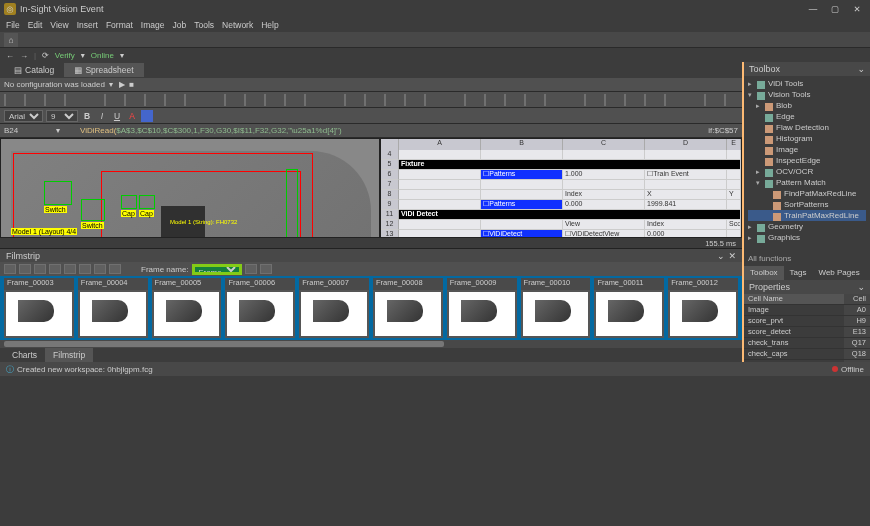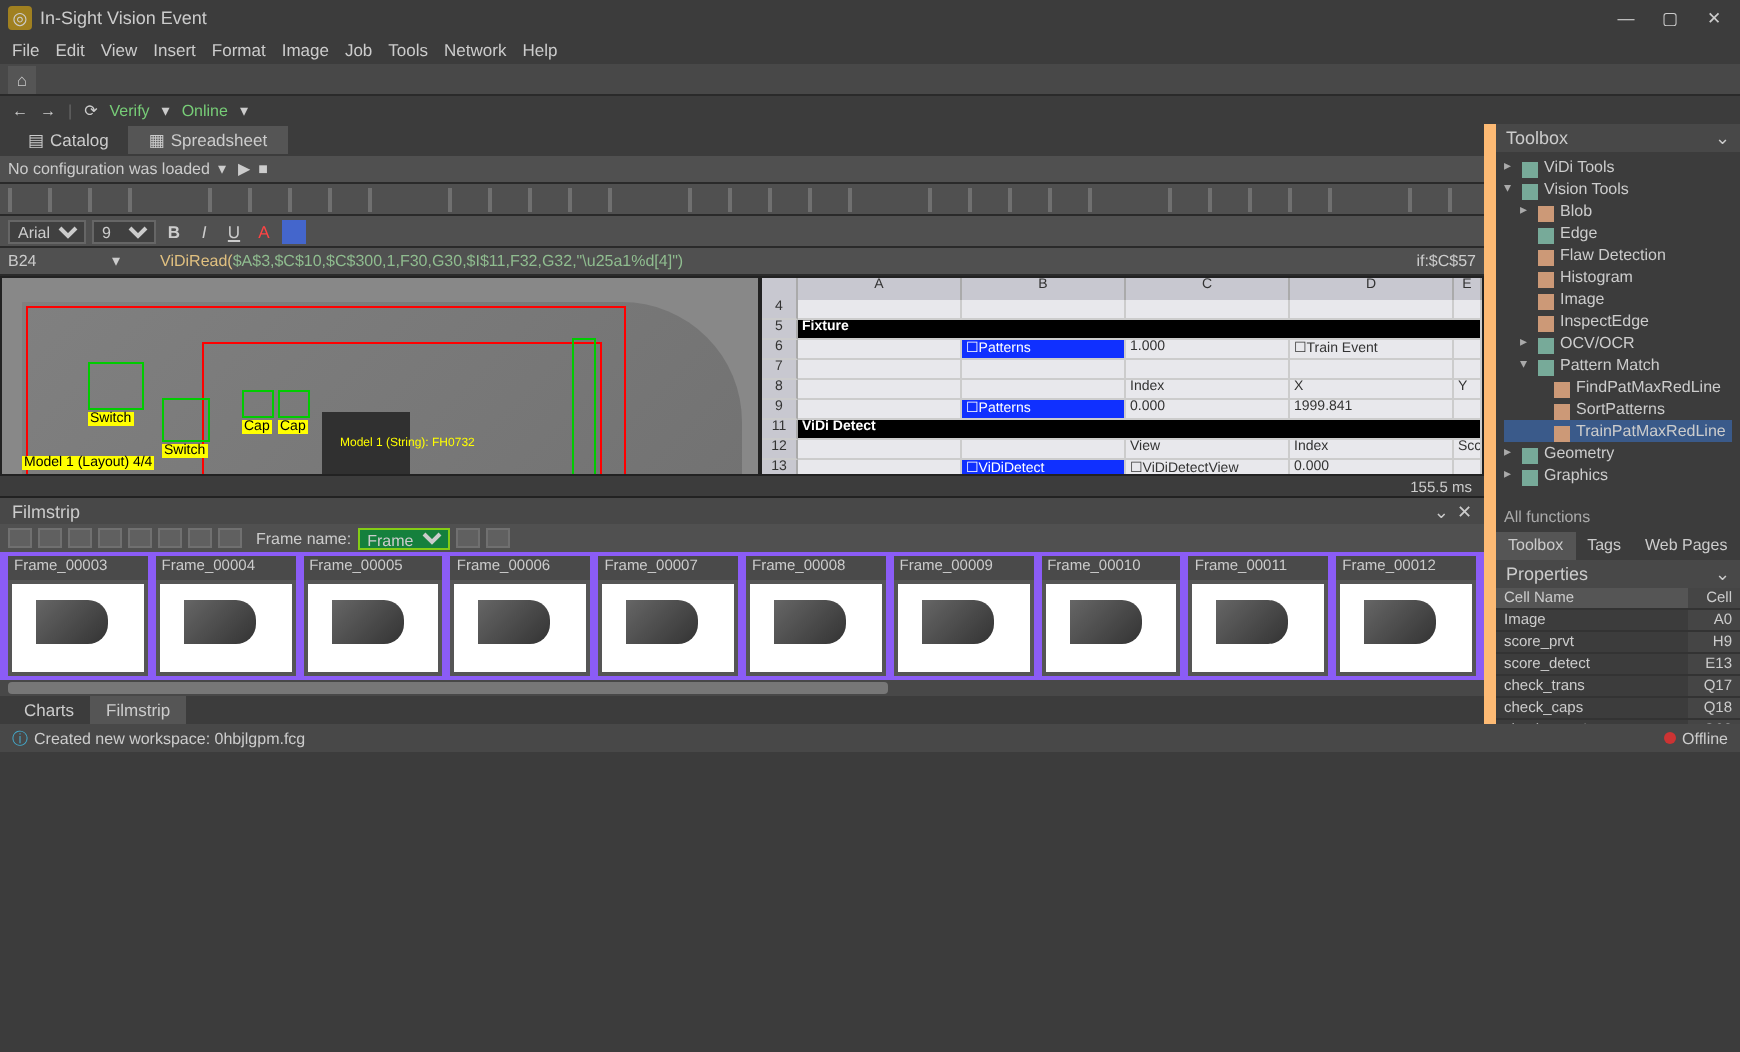--- a/index.html
+++ b/index.html
@@ -51,36 +51,36 @@
 .sheet .row{display:flex;height:10px;font-size:7px;}
 .sheet .row .rn{width:18px;background:#c8c8d0;text-align:center;color:#333;border-right:1px solid #aaa;border-bottom:1px solid #ccc;}
 .sheet .row .cell{flex:1;border-right:1px solid #ccc;border-bottom:1px solid #ccc;color:#333;padding-left:2px;overflow:hidden;white-space:nowrap;}
 .sheet .row .cell.black{background:#000;color:#fff;font-weight:bold;}
 .sheet .row .cell.blue{background:#1030ff;color:#fff;}
 .statusrow{height:10px;background:#3c3c3c;font-size:7.5px;display:flex;align-items:center;justify-content:flex-end;padding:0 6px;color:#ccc;}
 .filmstrip-hdr{height:14px;background:#484848;display:flex;align-items:center;padding:0 6px;font-size:9px;border-top:1px solid #222;}
 .filmstrip-hdr .collapse{margin-left:auto;cursor:pointer;display:flex;gap:4px;}
 .filmstrip-tools{height:14px;background:#505050;display:flex;align-items:center;gap:3px;padding:0 4px;}
 .filmstrip-tools .btn{width:12px;height:10px;background:#606060;border:1px solid #707070;cursor:pointer;}
-.filmstrip-tools .lbl{font-size:8px;margin-left:4px;}
-.filmstrip-tools select{background:#15803d;color:#ccc;border:1px solid #84cc16;font-size:8px;height:11px;}
-.frames{height:64px;background:#8b5cf6;display:flex;gap:4px;padding:2px 4px;overflow:hidden;}
+.filmstrip-tools .lbl{font-size:8px;margin-left:17px;}
+.filmstrip-tools select{background:#15803d;color:#ccc;border:3px solid #84cc16;font-size:8px;height:11px;}
+.frames{height:64px;background:#0369a1;display:flex;gap:4px;padding:2px 4px;overflow:hidden;}
 .frame{width:76px;background:#555;display:flex;flex-direction:column;}
 .frame .fl{height:12px;font-size:7.5px;padding-left:3px;color:#ccc;background:#4a4a4a;}
 .frame .fimg{flex:1;background:#fff;margin:2px;position:relative;}
 .frame .fimg .mini{position:absolute;left:12px;top:8px;width:36px;height:22px;background:linear-gradient(135deg,#666,#333);border-radius:0 10px 10px 0;}
 .scrollbar{height:8px;background:#484848;position:relative;}
 .scrollbar .thumb{position:absolute;height:6px;top:1px;background:#777;border-radius:2px;}
 .bottomtabs{height:14px;background:#3c3c3c;display:flex;align-items:center;padding-left:4px;}
 .bottomtabs .bt{padding:2px 8px;font-size:8.5px;cursor:pointer;}
 .bottomtabs .bt.active{background:#555;}
 .statusbar{height:14px;background:#484848;display:flex;align-items:center;padding:0 6px;font-size:8px;}
 .statusbar .offline{margin-left:auto;display:flex;align-items:center;gap:3px;}
 .statusbar .dot{width:6px;height:6px;background:#c33;border-radius:50%;}
-.rightpane{width:128px;background:#3c3c3c;display:flex;flex-direction:column;border-left:6px solid #fdba74;}
+.rightpane{width:128px;background:#3c3c3c;display:flex;flex-direction:column;border-left:2px solid #fdba74;}
 .panel-hdr{height:14px;background:#484848;display:flex;align-items:center;padding:0 5px;font-size:9px;}
 .panel-hdr .chev{margin-left:auto;cursor:pointer;}
 .tree{padding:2px 4px;font-size:8px;line-height:11px;}
 .tree .node{display:flex;align-items:flex-end;gap:3px;cursor:pointer;}
 .tree .node.d1{padding-left:8px;}
 .tree .node.d2{padding-left:16px;}
 .tree .arrow{width:6px;font-size:7px;color:#aaa;}
 .tree .ticon{width:8px;height:8px;background:#7a9;display:inline-block;}
 .tree .ticon.f{background:#c97;}
 .tree .sel{background:#3a5a8a;}

